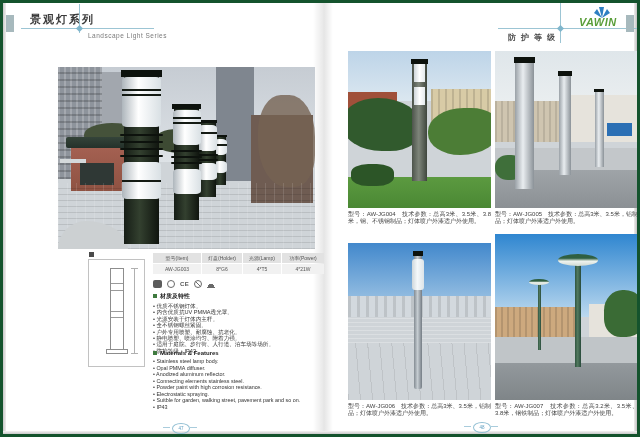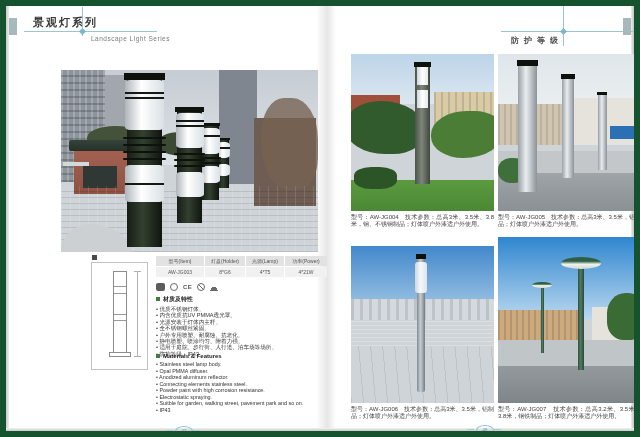--- a/index.html
+++ b/index.html
@@ -1,18 +1,18 @@
 <!DOCTYPE html>
 <html><head>
 <meta charset="utf-8">
 <style>
   html,body{margin:0;padding:0;background:#efefef;}
   .canvas{position:relative;width:640px;height:437px;background:#ffffff;
     font-family:"Liberation Sans","DejaVu Sans",sans-serif;overflow:hidden;
-    border:6px solid #14532d;box-sizing:border-box;}
+    border:3px solid #14532d;box-sizing:border-box;}
   .abs{position:absolute;}
   
   .edge-l{left:0;top:0;width:3px;height:437px;background:linear-gradient(90deg,#c9c9c9,#efecec);}
   .edge-r{right:0;top:0;width:3px;height:437px;background:linear-gradient(270deg,#c2c2c2,#efecec);}
   .edge-b{left:0;bottom:0;width:640px;height:3px;background:linear-gradient(0deg,#c9c9c9,#f4f2f2);}
   .gutter{left:310px;top:0;width:20px;height:437px;
     background:linear-gradient(90deg,rgba(0,0,0,0) 0%,rgba(0,0,0,.08) 45%,rgba(0,0,0,.10) 55%,rgba(0,0,0,0) 100%);}
   .corner-mark{width:8px;height:17px;background:#a7b9bd;}
   .hrule{height:1px;background:#9cc5d4;}
   .vtick{width:1px;background:#9cc5d4;}
@@ -244,20 +244,28 @@
   </div>
 
   <div class="abs badge-wing" style="left:160px;top:424px;position:absolute;"></div>
   <div class="abs badge" style="left:169px;top:420px;">47</div>
   <div class="abs badge-wing" style="left:187px;top:424px;position:absolute;"></div>
 
   <div class="abs hrule" style="left:495px;top:25px;width:142px;"></div>
   <div class="abs vtick" style="left:557px;top:0;height:40px;"></div>
   <div class="abs diamond" style="left:555px;top:23px;"></div>
   <div class="abs title-cn-r" style="left:505px;top:29px;">防护等级</div>
+  <div class="abs" style="left:574px;top:4px;width:58px;height:20px;">
+    <svg width="18" height="12" style="position:absolute;left:16px;top:0;">
+      <path d="M9 11 L1 6 L4 2 Z" fill="#2e7fc2"></path>
+      <path d="M9 11 L6 0 L11 0 Z" fill="#2e7fc2"></path>
+      <path d="M9 11 L14 2 L17 6 Z" fill="#2e7fc2"></path>
+    </svg>
+    <span class="brand-txt abs" style="left:2px;top:9px;">VAWIN</span>
+  </div>
   <div class="abs corner-mark" style="right:3px;top:12px;"></div>
 
   <div class="abs photo" style="left:345px;top:48px;width:143px;height:157px;">
     <div class="abs sc1-sky"></div>
     <div class="abs sc1-bldg-red" style="left:0;top:26%;width:34%;height:26%;"></div>
     <div class="abs sc1-bldg-cream" style="right:0;top:24%;width:42%;height:28%;"></div>
     <div class="abs sc1-trees" style="left:-4%;top:30%;width:56%;height:34%;"></div>
     <div class="abs sc1-trees2" style="right:-6%;top:36%;width:50%;height:30%;"></div>
     <div class="abs sc1-grass"></div>
     <div class="abs sc1-shrub" style="left:2%;bottom:14%;width:30%;height:14%;"></div>

